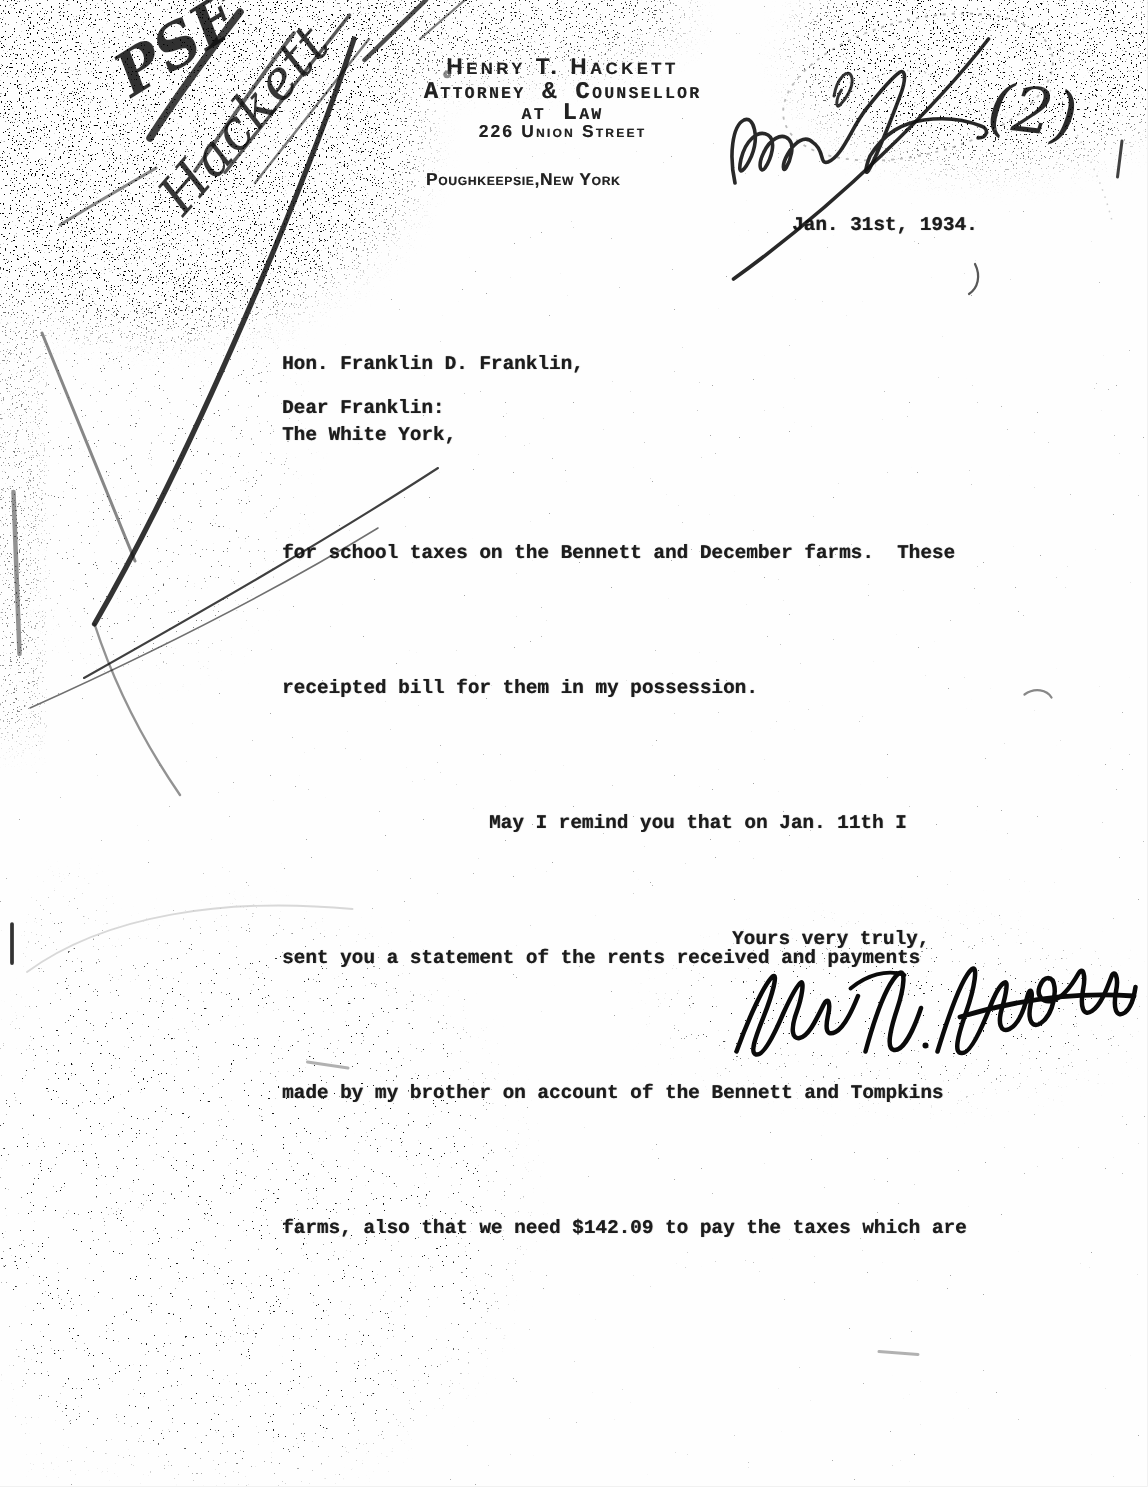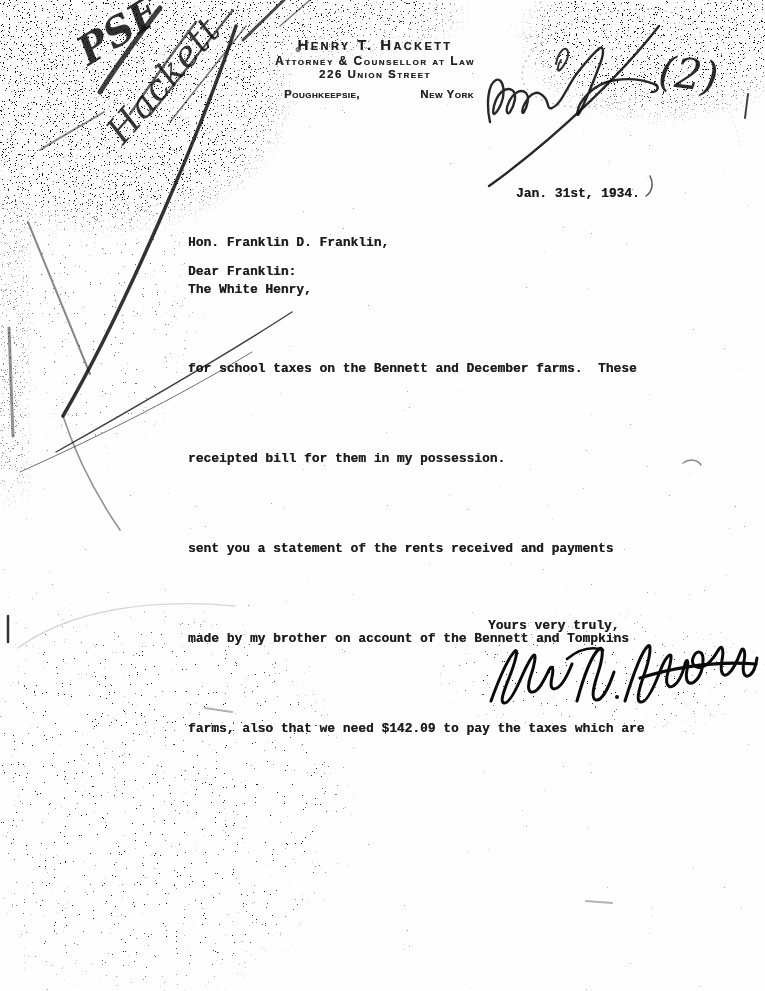--- a/index.html
+++ b/index.html
@@ -15,40 +15,40 @@
   
   .typed{
     position:absolute;
     font-family:"Liberation Mono","DejaVu Sans Mono",monospace;
     font-weight:bold;
     font-size:12.9px;
     color:#1c1c1c;
     white-space:pre;
     text-shadow:0.3px 0.3px 0.5px rgba(25,25,25,.75);
   }
-  .date-line{left:516px;top:142px;margin-top:44px;}
+  .date-line{left:528px;top:142px;}
   .recipient{left:188px;top:204px;line-height:15.6px;}
   .salutation{left:188px;top:264px;}
   .body-block{left:188px;top:294px;line-height:30px;}
   .body-block .indent{padding-left:138px;}
   .closing-line{left:488px;top:618px;}
   
   .letterhead{
     position:absolute;left:272px;top:36px;width:206px;
     font-family:"Liberation Sans","DejaVu Sans",sans-serif;
     font-variant:small-caps;
     font-weight:bold;color:#222;text-align:center;
     text-shadow:0.2px 0.2px 0.4px rgba(30,30,30,.6);
   }
   .lh-name{font-size:15px;letter-spacing:2.4px;line-height:18px;}
-  .lh-title{font-size:12px;letter-spacing:1.5px;line-height:14px;}
+  .lh-title{font-size:16px;letter-spacing:1.5px;line-height:14px;font-family:Liberation Mono, monospace;}
   .lh-street{font-size:11.5px;letter-spacing:1.5px;line-height:13px;}
-  .lh-cityline{display:flex;justify-content:space-between;
+  .lh-cityline{display:flex;
     font-size:11.5px;letter-spacing:.5px;line-height:14px;
-    padding:0 4px 0 12px;margin-top:6px;}
+    padding:0 4px 0 12px;margin-top:18px;}
   
   .hand{
     position:absolute;
     font-family:"DejaVu Serif","Liberation Serif",serif;
     font-style:italic;color:#141414;
     transform-origin:0 0;
   }
   .hand-psf{left:68px;top:34px;font-size:40px;font-weight:bold;transform:rotate(-32deg);opacity:.88;}
   .hand-hackett{left:98px;top:124px;font-size:36px;transform:rotate(-49deg);opacity:.85;letter-spacing:1px;}
   .hand-pagenum{left:662px;top:46px;font-size:42px;transform:rotate(7deg);opacity:.9;}
@@ -67,28 +67,29 @@
     <div class="lh-cityline">
       <span>Poughkeepsie,</span>
       <span>New York</span>
     </div>
   </header>
 
   <div class="typed date-line">Jan. 31st, 1934.</div>
 
   <div class="typed recipient">
     <div>Hon. Franklin D. Franklin,</div>
-    <div>The White Henry,</div>
+    <div>The White York,</div>
   </div>
 
   <div class="typed salutation">Dear Franklin:</div>
 
   <div class="typed body-block">
     <div>for school taxes on the Bennett and December farms.  These</div>
     <div>receipted bill for them in my possession.</div>
+    <div class="indent">May I remind you that on Jan. 11th I</div>
     <div>sent you a statement of the rents received and payments</div>
     <div>made by my brother on account of the Bennett and Tompkins</div>
     <div>farms, also that we need $142.09 to pay the taxes which are</div>
     
     
   </div>
 
   <div class="typed closing-line">Yours very truly,</div>
 
   <div class="hand hand-psf">PSF</div>

